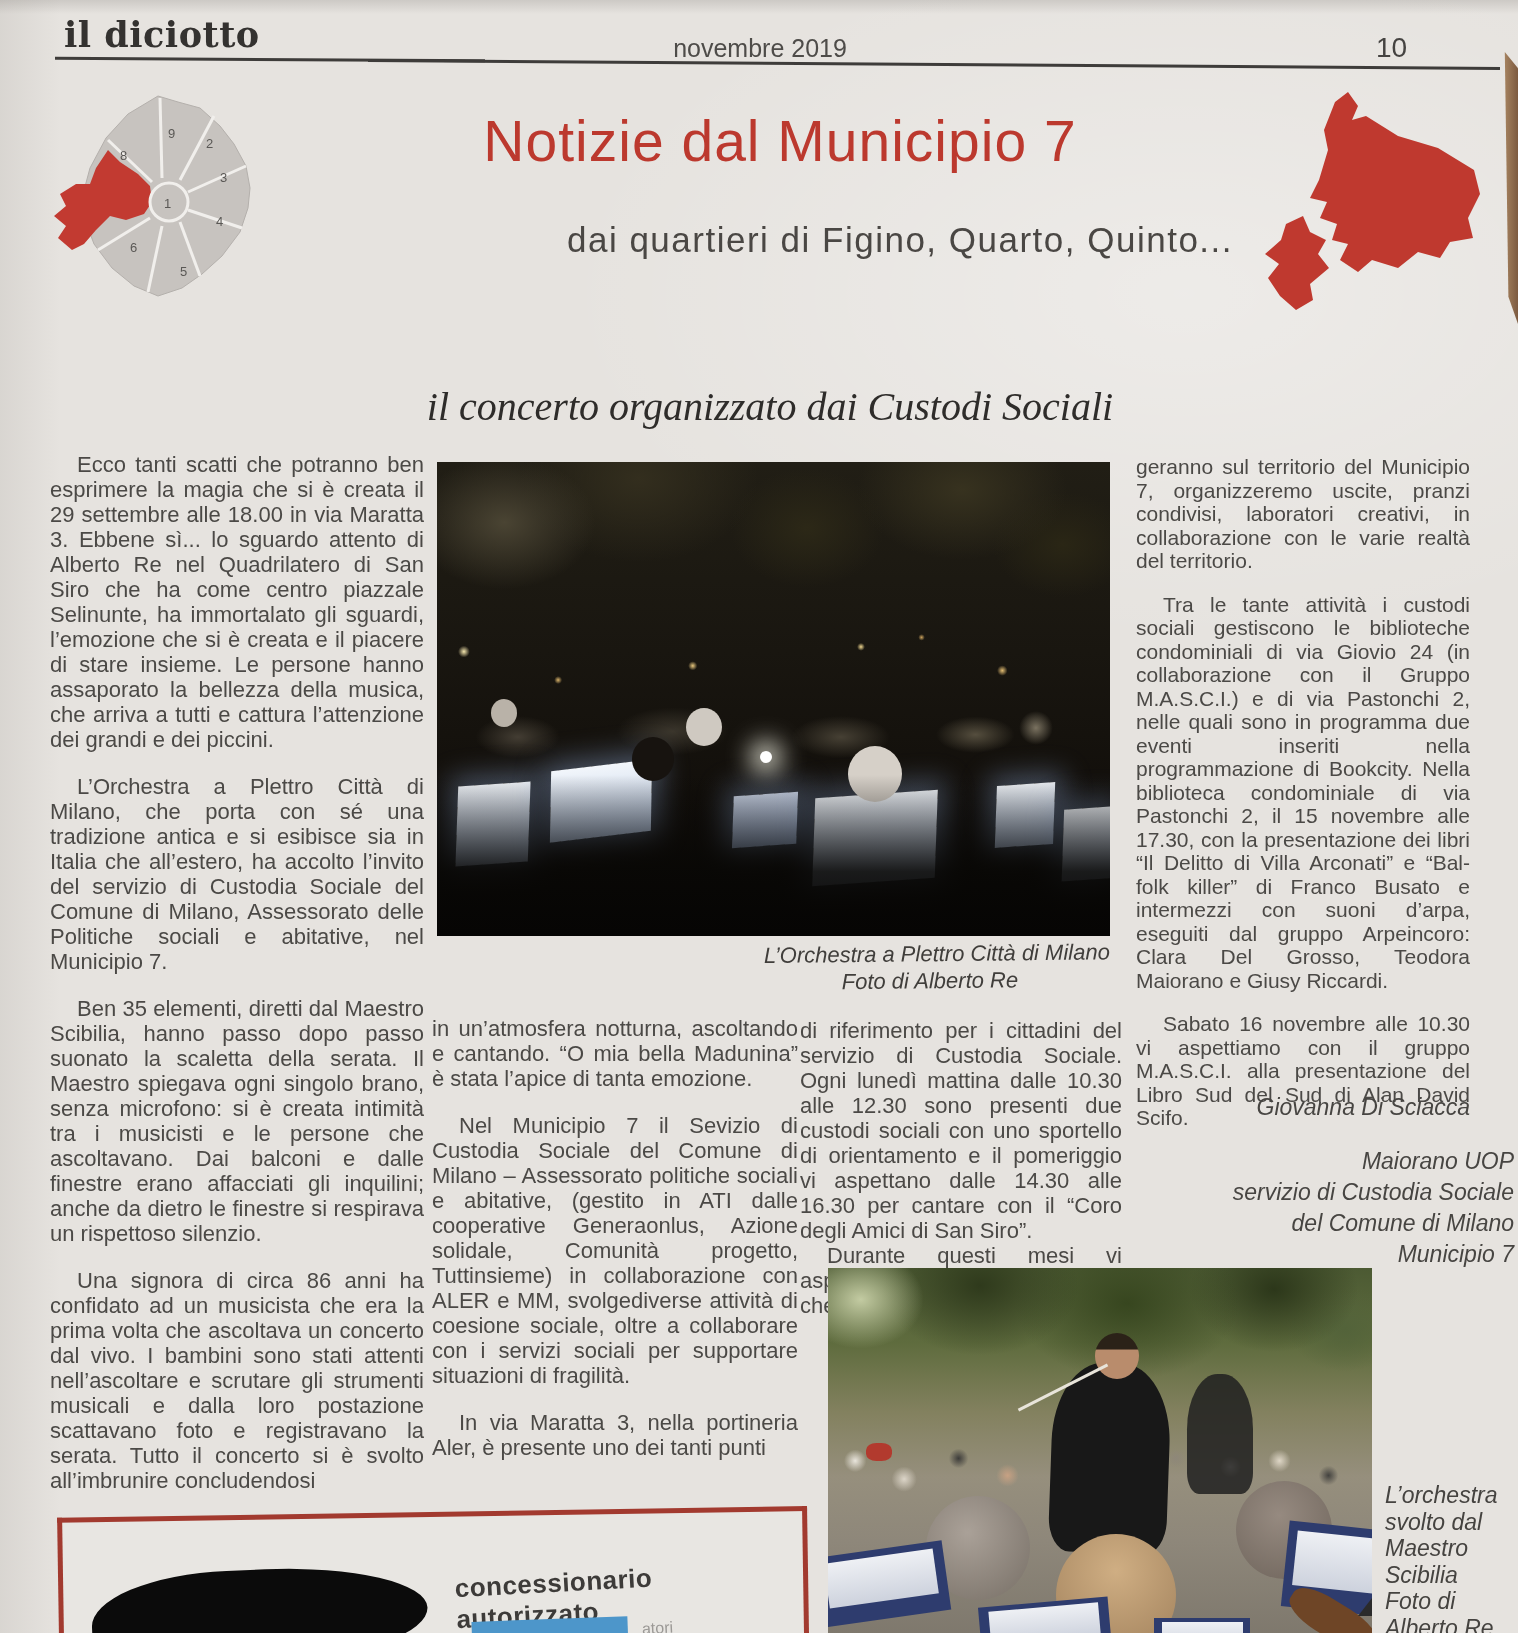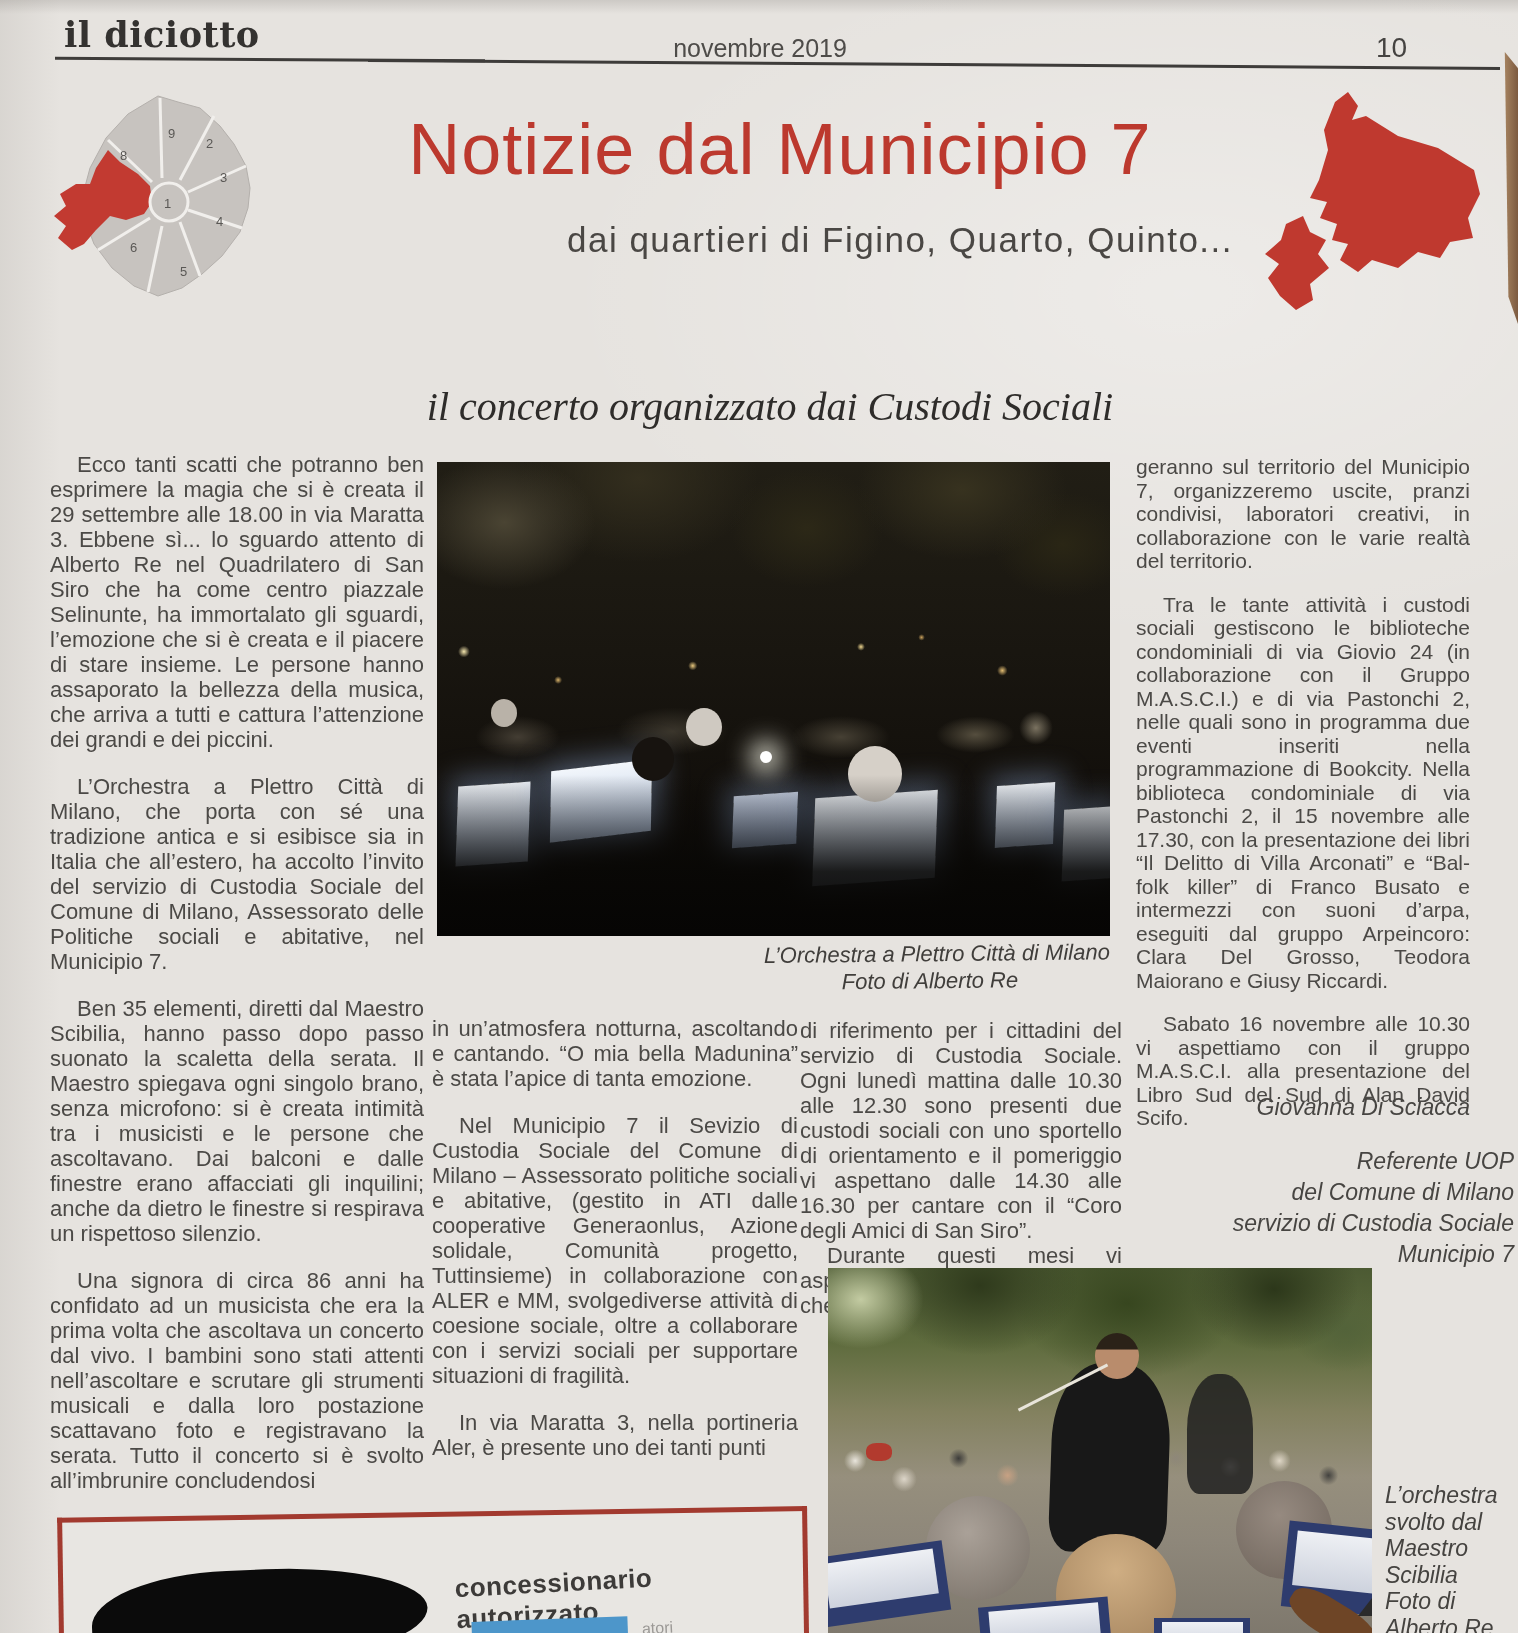--- a/index.html
+++ b/index.html
@@ -14,21 +14,21 @@
   }
   .abs{position:absolute;}
   
   .brand{left:64px;top:14px;font-family:"DejaVu Serif",serif;font-weight:800;font-size:35px;color:#343230;letter-spacing:.5px;}
   .issue-date{left:620px;top:34px;width:280px;text-align:center;font-size:25px;color:#4e4c49;}
   .page-num{left:1376px;top:32px;font-size:28px;color:#454341;}
   .rule{height:3px;background:#3e3c3a;}
   .rule1{left:55px;top:58px;width:430px;transform:rotate(.35deg);}
   .rule2{left:368px;top:63px;width:1132px;transform:rotate(.4deg);}
   
-  .m7-title{left:290px;top:108px;width:980px;text-align:center;font-size:72px;letter-spacing:1px;color:#bc392e;}
+  .m7-title{left:290px;top:108px;width:980px;text-align:center;font-size:57px;letter-spacing:1px;color:#bc392e;}
   .m7-sub{left:560px;top:220px;width:680px;text-align:center;font-size:35px;letter-spacing:1.5px;color:#4a4744;}
   .edge-wedge{right:0;top:52px;width:24px;height:272px;background:linear-gradient(to left,#7c5a40,#a5825f 55%,rgba(165,130,95,0));clip-path:polygon(45% 0,100% 6%,100% 100%,60% 90%);}
   
   .kicker{left:420px;top:318px;width:700px;text-align:center;font-family:"Liberation Serif",serif;font-size:46px;color:#2e2c2a;}
   .head2{left:380px;top:383px;width:780px;text-align:center;font-family:"Liberation Serif",serif;font-style:italic;font-size:40px;color:#2e2c2a;}
   
   .bodycol p{margin:0 0 22px;text-align:justify;text-indent:27px;font-size:22px;line-height:25px;}
   .bodycol p.cont{text-indent:0;}
   .col1{left:50px;top:452px;width:374px;}
   .col2{left:432px;top:1016px;width:366px;}
@@ -186,23 +186,23 @@
   </div>
 
   <div class="abs bodycol col4">
     <p class="cont">geranno sul territorio del Municipio 7, organizzeremo uscite, pranzi condivisi, laboratori creativi, in collaborazione con le varie realtà del territorio.</p>
     <p>Tra le tante attività i custodi sociali gestiscono le biblioteche condominiali di via Giovio 24 (in collaborazione con il Gruppo M.A.S.C.I.) e di via Pastonchi 2, nelle quali sono in programma due eventi inseriti nella programmazione di Bookcity. Nella biblioteca condominiale di via Pastonchi 2, il 15 novembre alle 17.30, con la presentazione dei libri “Il Delitto di Villa Arconati” e “Bal-folk killer” di Franco Busato e intermezzi con suoni d’arpa, eseguiti dal gruppo Arpeincoro: Clara Del Grosso, Teodora Maiorano e Giusy Riccardi.</p>
     <p>Sabato 16 novembre alle 10.30 vi aspettiamo con il gruppo M.A.S.C.I. alla presentazione del Libro Sud del Sud di Alan David Scifo.</p>
   </div>
 
   <div class="abs sig-name">Giovanna Di Sciacca</div>
   <div class="abs sig-role">
-    <div>Referente UOP</div>
+    <div>Maiorano UOP</div>
+    <div>servizio di Custodia Sociale</div>
     <div>del Comune di Milano</div>
-    <div>servizio di Custodia Sociale</div>
     <div>Municipio 7</div>
   </div>
 
   <div class="abs photo2">
     <div class="abs p2-foliage"></div>
     <div class="abs p2-crowd"></div>
     <div class="abs" style="left:7%;top:46%;width:26px;height:18px;border-radius:40%;background:#b23a2e;"></div>
     <div class="abs" style="left:41%;top:25%;width:118px;height:190px;background:#181818;border-radius:42% 42% 18% 18%;transform:rotate(2deg);"></div>
     <div class="abs head" style="left:49%;top:17%;width:44px;height:46px;background:linear-gradient(180deg,#2b2218 34%,#b98c6c 38%);"></div>
     <div class="abs" style="left:34%;top:31%;width:100px;height:3px;background:#e8e4da;transform:rotate(-27deg);"></div>

